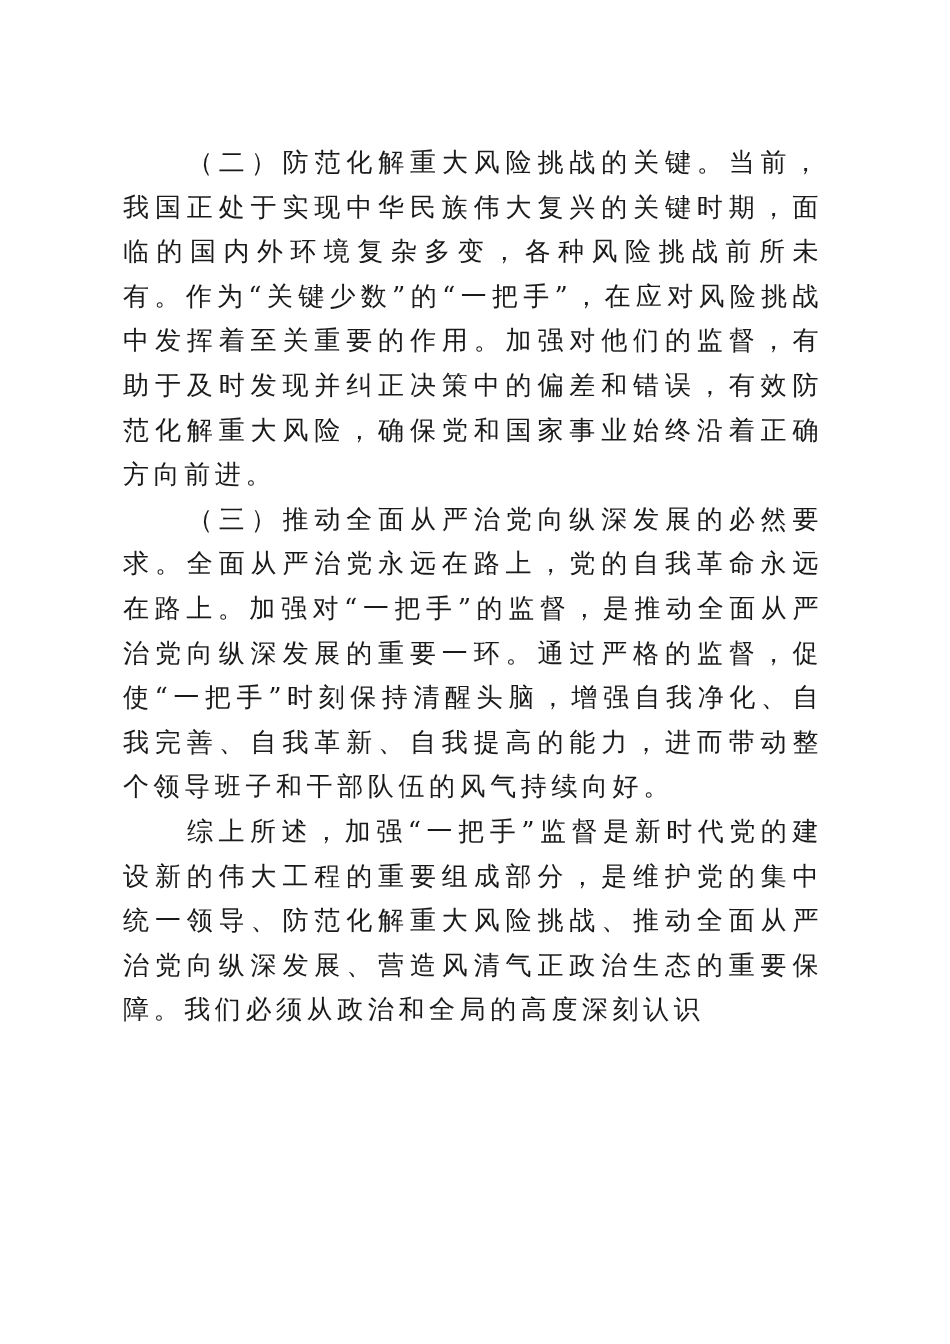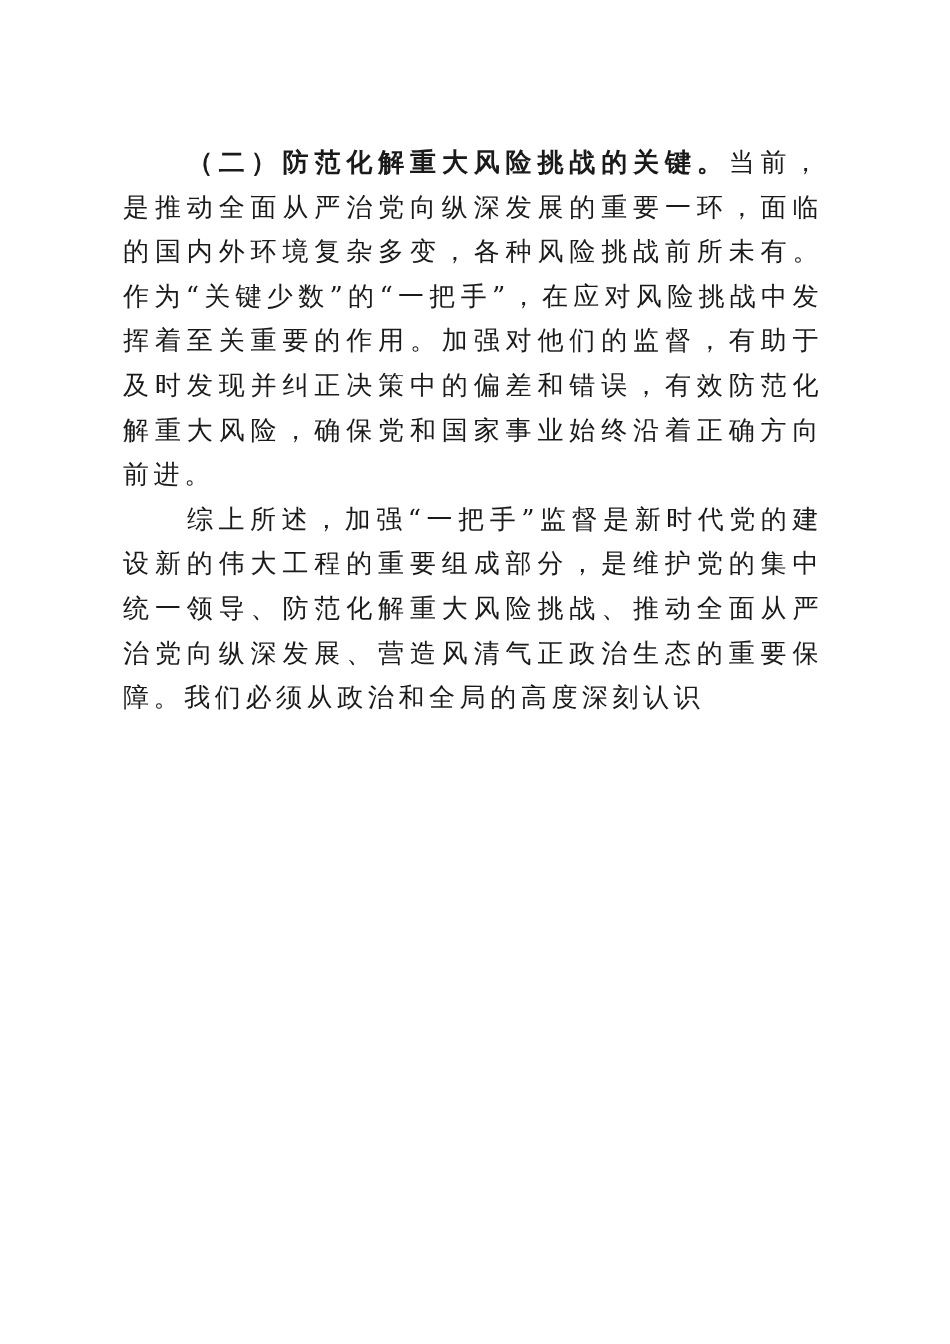--- a/index.html
+++ b/index.html
@@ -24,22 +24,23 @@
   .para {
     margin: 0;
     font-size: 26px;
     line-height: 44.6px;
     letter-spacing: 4.6px;
     text-indent: 64px;
     text-align: justify;
     word-break: break-all;
   }
   .para .heading {
-    font-weight: bold;
+    font-weight: normal;
   }
 </style>
 </head>
 <body>
 
 <div class="page">
-  <p class="para"><span class="heading">（二）防范化解重大风险挑战的关键。</span><span>当前，是推动全面从严治党向纵深发展的重要一环，面临的国内外环境复杂多变，各种风险挑战前所未有。作为“关键少数”的“一把手”，在应对风险挑战中发挥着至关重要的作用。加强对他们的监督，有助于及时发现并纠正决策中的偏差和错误，有效防范化解重大风险，确保党和国家事业始终沿着正确方向前进。</span></p>
+  <p class="para"><span class="heading">（二）防范化解重大风险挑战的关键。</span><span>当前，我国正处于实现中华民族伟大复兴的关键时期，面临的国内外环境复杂多变，各种风险挑战前所未有。作为“关键少数”的“一把手”，在应对风险挑战中发挥着至关重要的作用。加强对他们的监督，有助于及时发现并纠正决策中的偏差和错误，有效防范化解重大风险，确保党和国家事业始终沿着正确方向前进。</span></p>
+  <p class="para"><span class="heading">（三）推动全面从严治党向纵深发展的必然要求。</span><span>全面从严治党永远在路上，党的自我革命永远在路上。加强对“一把手”的监督，是推动全面从严治党向纵深发展的重要一环。通过严格的监督，促使“一把手”时刻保持清醒头脑，增强自我净化、自我完善、自我革新、自我提高的能力，进而带动整个领导班子和干部队伍的风气持续向好。</span></p>
   <p class="para"><span class="heading"></span><span>综上所述，加强“一把手”监督是新时代党的建设新的伟大工程的重要组成部分，是维护党的集中统一领导、防范化解重大风险挑战、推动全面从严治党向纵深发展、营造风清气正政治生态的重要保障。我们必须从政治和全局的高度深刻认识</span></p>
 </div>
 
 </body></html>

